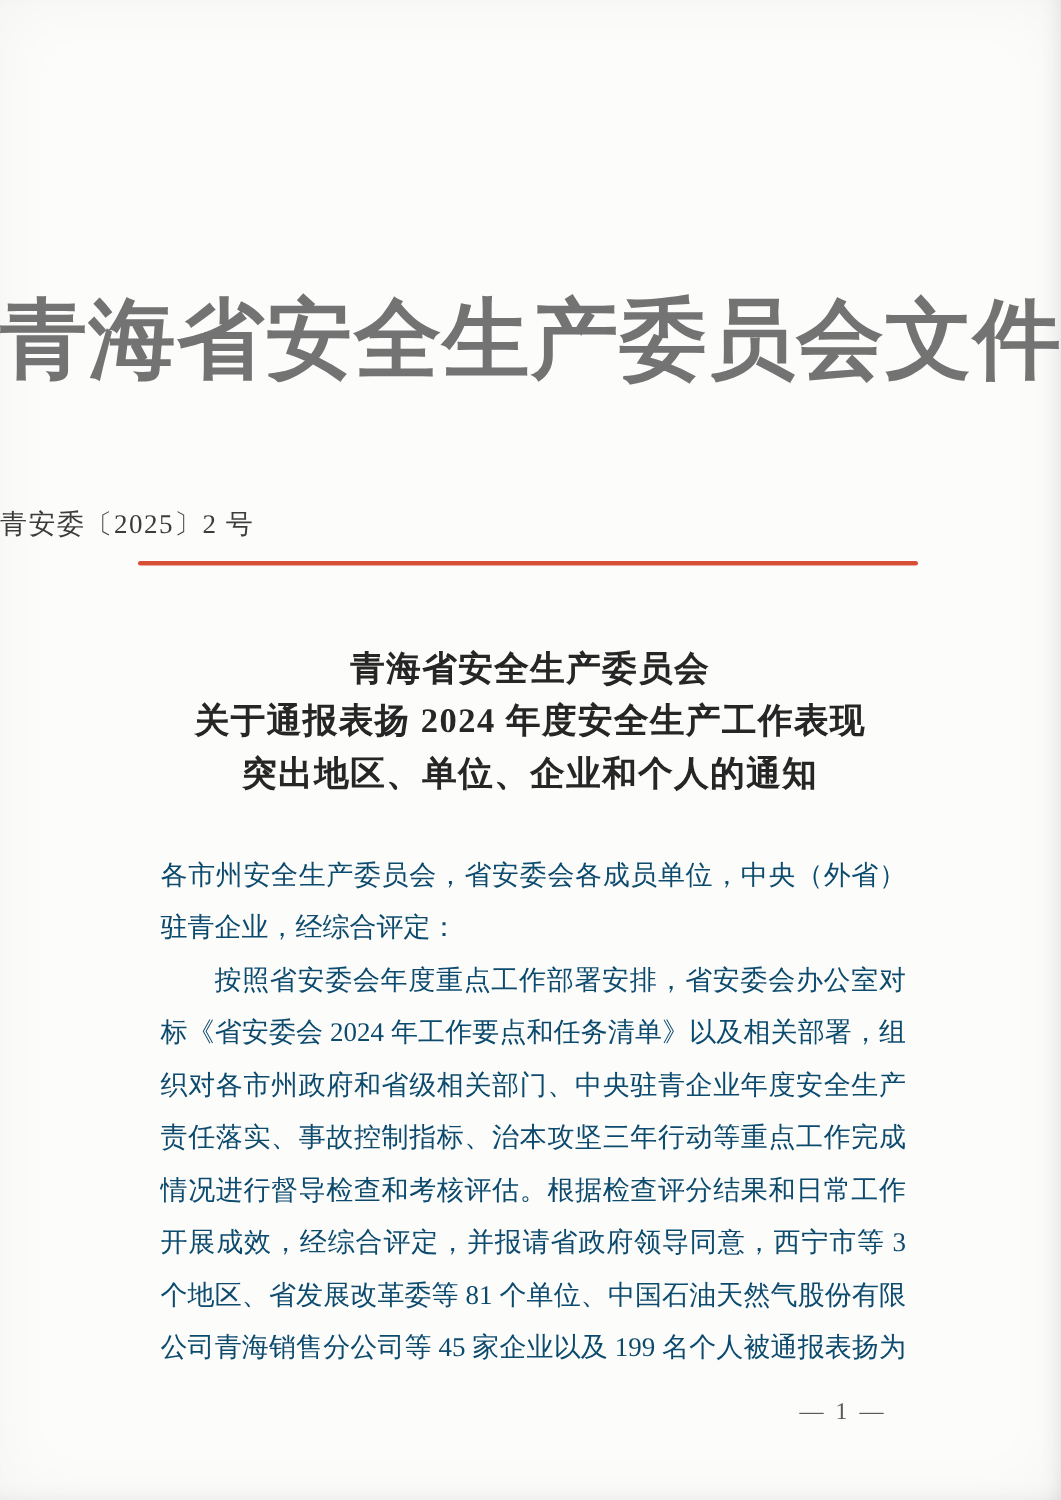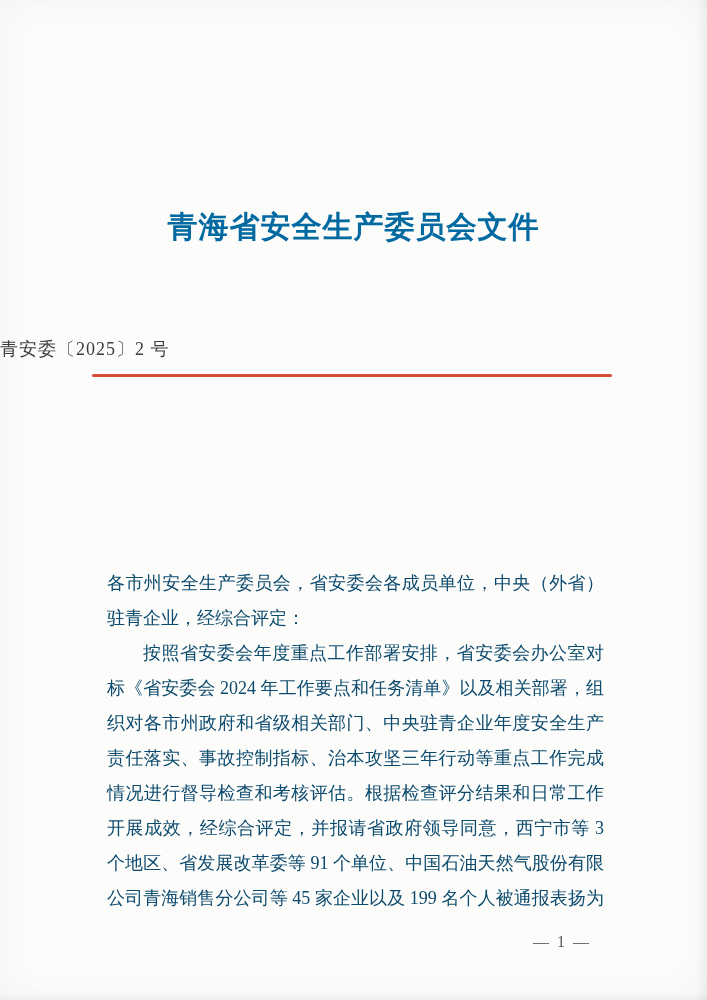--- a/index.html
+++ b/index.html
@@ -18,25 +18,25 @@
     box-shadow: inset 0 0 45px rgba(0,0,0,0.035),
                 inset -10px 0 14px -10px rgba(0,0,0,0.10),
                 inset 0 -10px 14px -10px rgba(0,0,0,0.06);
   }
   .org-title {
     position: absolute;
     top: 196px;
     left: 0;
     width: 100%;
     text-align: center;
-    font-size: 30px;
+    font-size: 58px;
     line-height: 62px;
     font-weight: bold;
     letter-spacing: 1px;
-    color: #0369a1;
+    color: #737373;
     white-space: nowrap;
   }
   .doc-number {
     position: absolute;
     top: 336px;
     left: 0;
     width: 100%;
     text-align: left;
     font-size: 18px;
     line-height: 26px;
@@ -98,29 +98,34 @@
 <body>
 
 <div class="page">
 
   <div class="org-title">青海省安全生产委员会文件</div>
 
   <div class="doc-number">青安委〔2025〕2 号</div>
 
   <div class="divider"></div>
 
+  <div class="title-block">
+    <div>青海省安全生产委员会</div>
+    <div>关于通报表扬 2024 年度安全生产工作表现</div>
+    <div>突出地区、单位、企业和个人的通知</div>
+  </div>
 
   <div class="body-block">
     <div class="line j">各市州安全生产委员会，省安委会各成员单位，中央（外省）</div>
     <div class="line">驻青企业，经综合评定：</div>
     <div class="line j indent">按照省安委会年度重点工作部署安排，省安委会办公室对</div>
     <div class="line j">标《省安委会 2024 年工作要点和任务清单》以及相关部署，组</div>
     <div class="line j">织对各市州政府和省级相关部门、中央驻青企业年度安全生产</div>
     <div class="line j">责任落实、事故控制指标、治本攻坚三年行动等重点工作完成</div>
     <div class="line j">情况进行督导检查和考核评估。根据检查评分结果和日常工作</div>
     <div class="line j">开展成效，经综合评定，并报请省政府领导同意，西宁市等 3</div>
-    <div class="line j">个地区、省发展改革委等 91 个单位、中国石油天然气股份有限</div>
+    <div class="line j">个地区、省发展改革委等 81 个单位、中国石油天然气股份有限</div>
     <div class="line j">公司青海销售分公司等 45 家企业以及 199 名个人被通报表扬为</div>
   </div>
 
   <div class="page-number">— 1 —</div>
 
 </div>
 
 </body></html>

